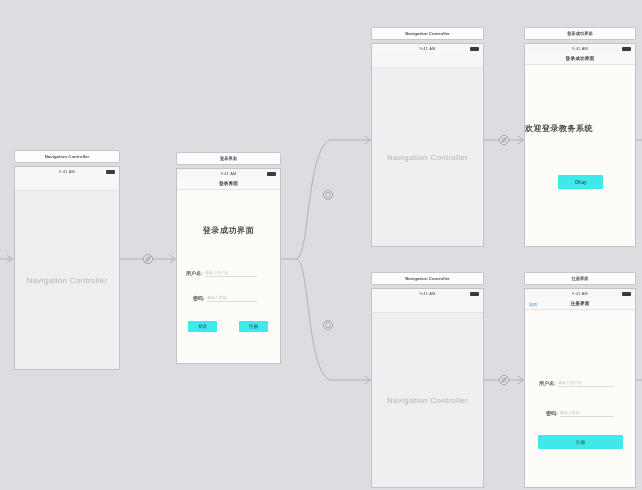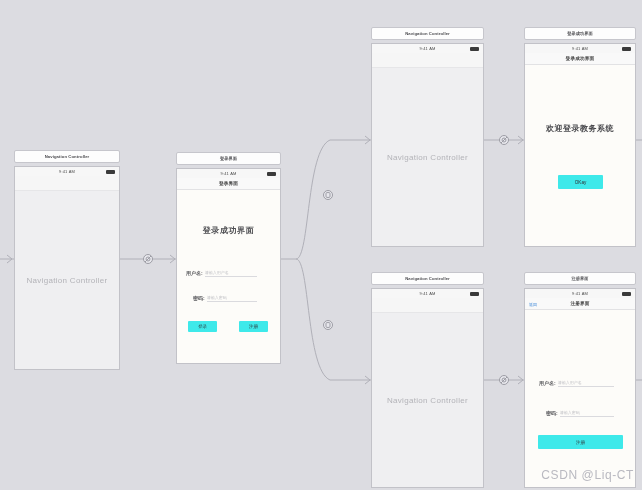--- a/index.html
+++ b/index.html
@@ -124,21 +124,20 @@
     position: absolute;
     background: #3ee9ea;
     display: flex; align-items: center; justify-content: center;
     font-size: 4.6px;
     color: #2e2e32;
     border-radius: 1px;
     white-space: nowrap;
   }
   .welcome-text {
     position: absolute; left: 0; right: 0;
-    text-align: center;
     font-size: 8px; color: #4a4a4e;
     font-weight: bold; letter-spacing: .5px;
   }
 
   
   .watermark {
     position: absolute;
     right: 8px; bottom: 8px;
     font-size: 12px;
     color: #b9b9c0;
@@ -313,15 +312,14 @@
         <div class="field-row" style="left:21px; top:98px; width:85px;">
           <span class="field-label">密码:</span>
           <span class="field-box" style="width:54px; height:9px;">请输入密码</span>
         </div>
 
         <div class="cta" style="left:13px; top:125px; width:85px; height:14px;">注册</div>
       </div>
     </div>
   </div>
 
-  <div class="watermark">CSDN @Liq-CT</div>
 
 </div>
 
 </body></html>

